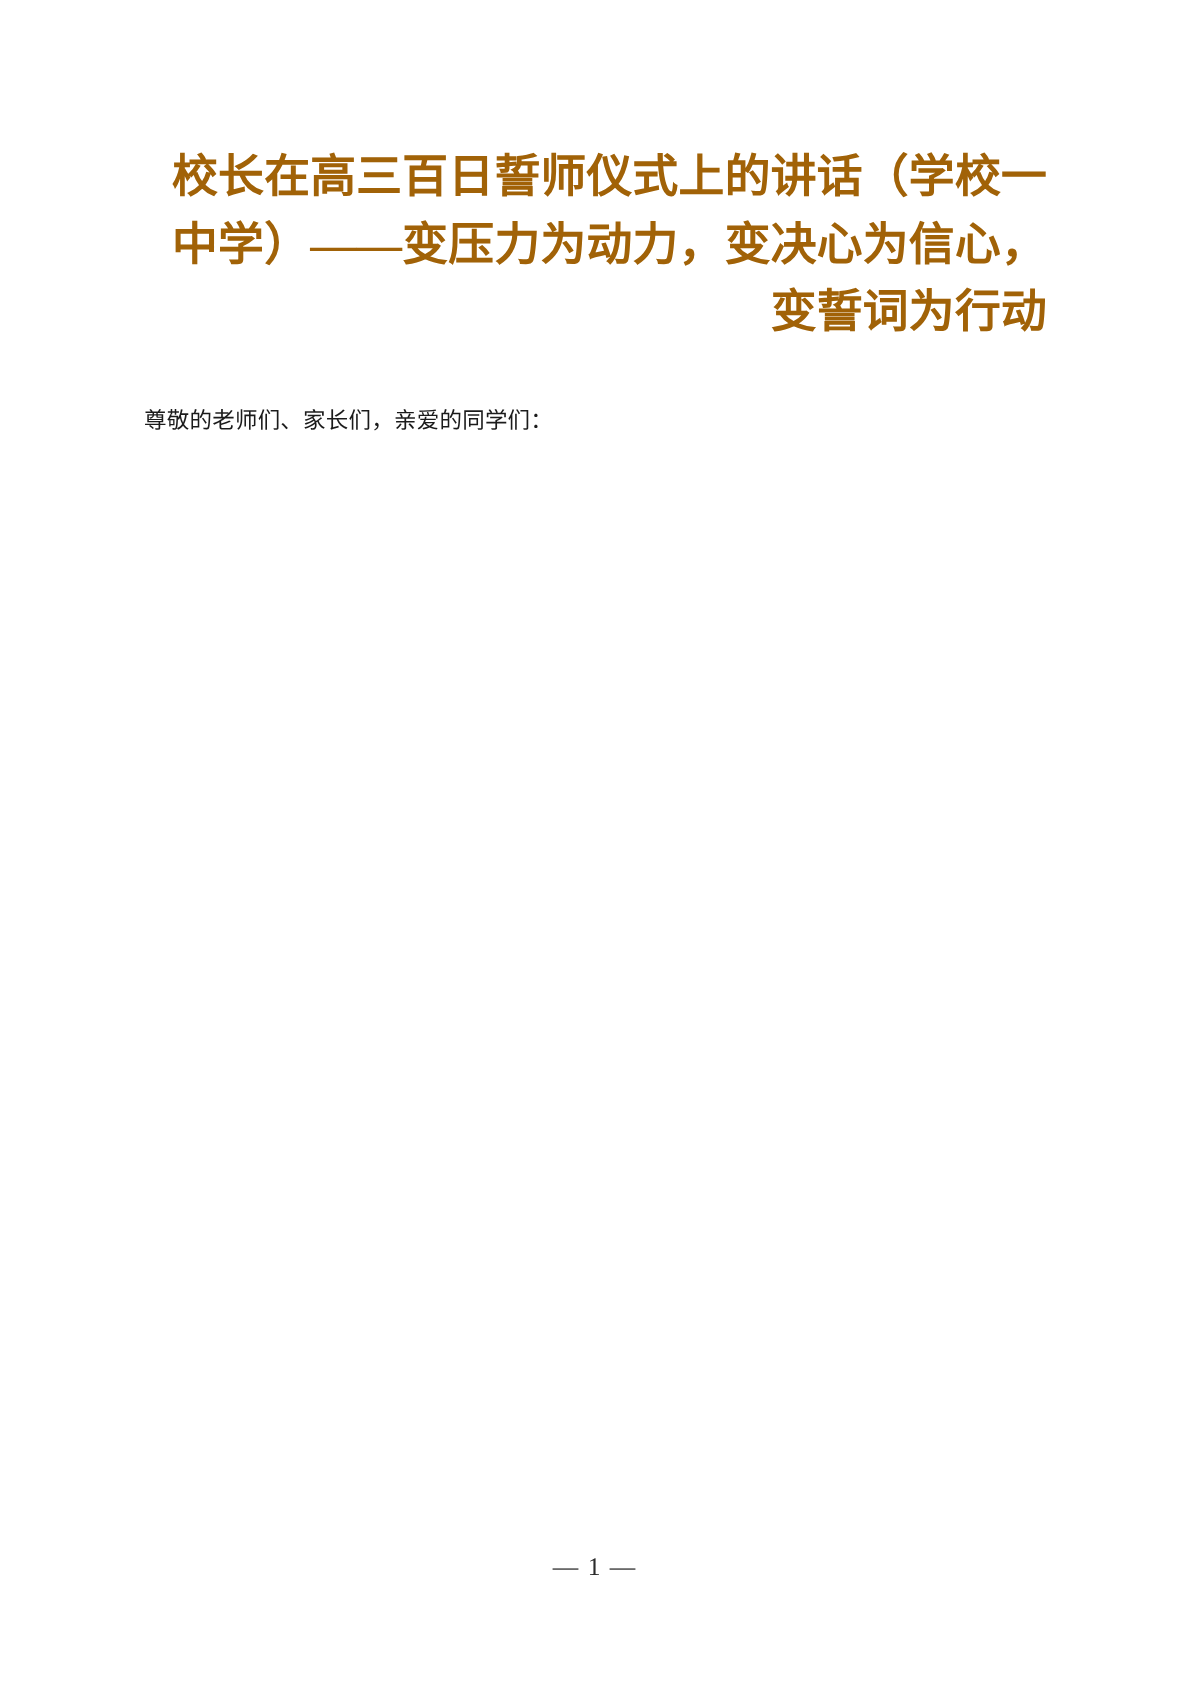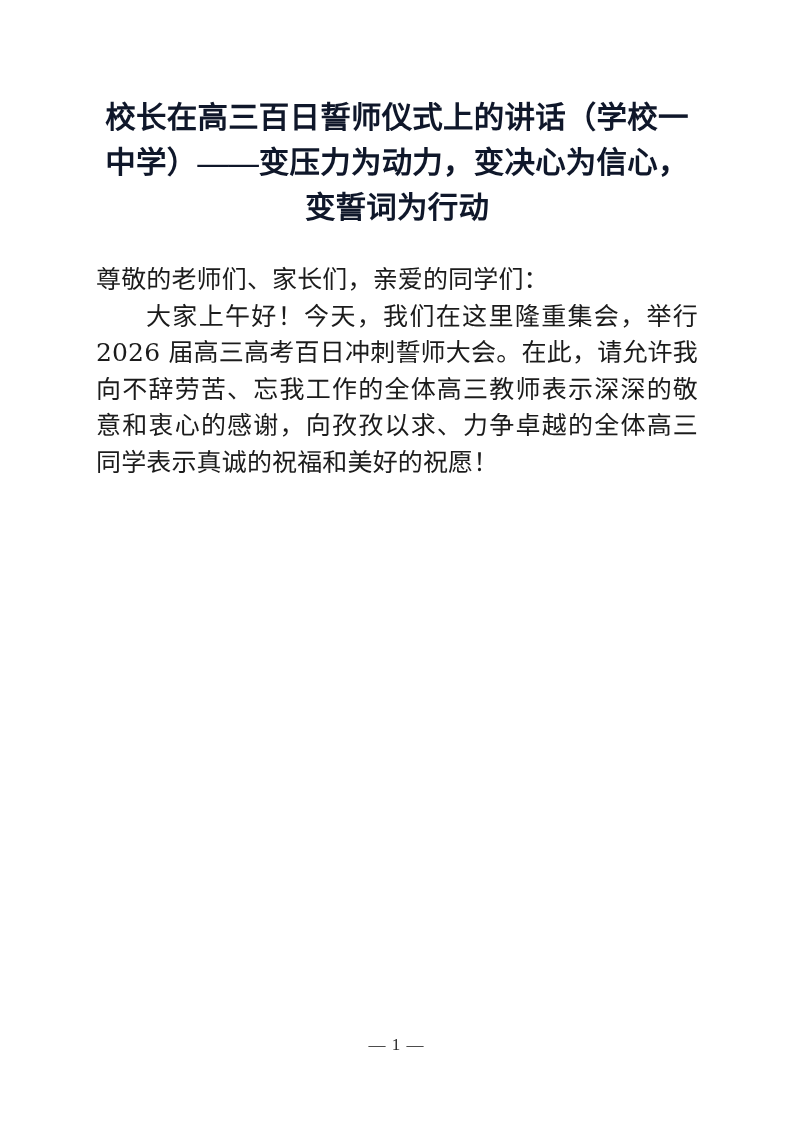--- a/index.html
+++ b/index.html
@@ -35,42 +35,42 @@
   }
 
   
   .doc-title {
     margin: 0;
     padding: 0;
     position: absolute;
     left: 0;
     top: 96px;
     width: 602px;
-    text-align: center;
+    text-align: right;
     font-family: "Liberation Serif", "DejaVu Serif", serif;
     font-weight: bold;
     font-size: 30.5px;
     line-height: 45px;
     letter-spacing: 0.2px;
-    color: #0f172a;
+    color: #a16207;
   }
 
   
   .body-block {
     position: absolute;
     left: 0;
     top: 262px;
     width: 602px;
   }
 
   p.para {
     margin: 0 0 0 0;
     padding: 0;
     font-family: "DejaVu Serif", "Liberation Serif", serif;
-    font-size: 25px;
+    font-size: 15px;
     line-height: 36.6px;
     text-align: justify;
     text-justify: inter-ideograph;
     letter-spacing: 0.15px;
     color: #1b1b1b;
     text-indent: 0;
     word-break: break-all;
   }
 
   p.para.indent {
@@ -97,21 +97,20 @@
 <div class="page">
 
   <div class="content">
 
     <h1 class="doc-title">校长在高三百日誓师仪式上的讲话（学校一中学）——变压力为动力，变决心为信心，变誓词为行动</h1>
 
     <div class="body-block">
 
       <p class="para">尊敬的老师们、家长们，亲爱的同学们：</p>
 
-      <p class="para indent">大家上午好！今天，我们在这里隆重集会，举行 2026 届高三高考百日冲刺誓师大会。在此，请允许我向不辞劳苦、忘我工作的全体高三教师表示深深的敬意和衷心的感谢，向孜孜以求、力争卓越的全体高三同学表示真诚的祝福和美好的祝愿！</p>
 
 
 
     </div>
   </div>
 
   <div class="page-footer">— 1 —</div>
 
 </div>
 

